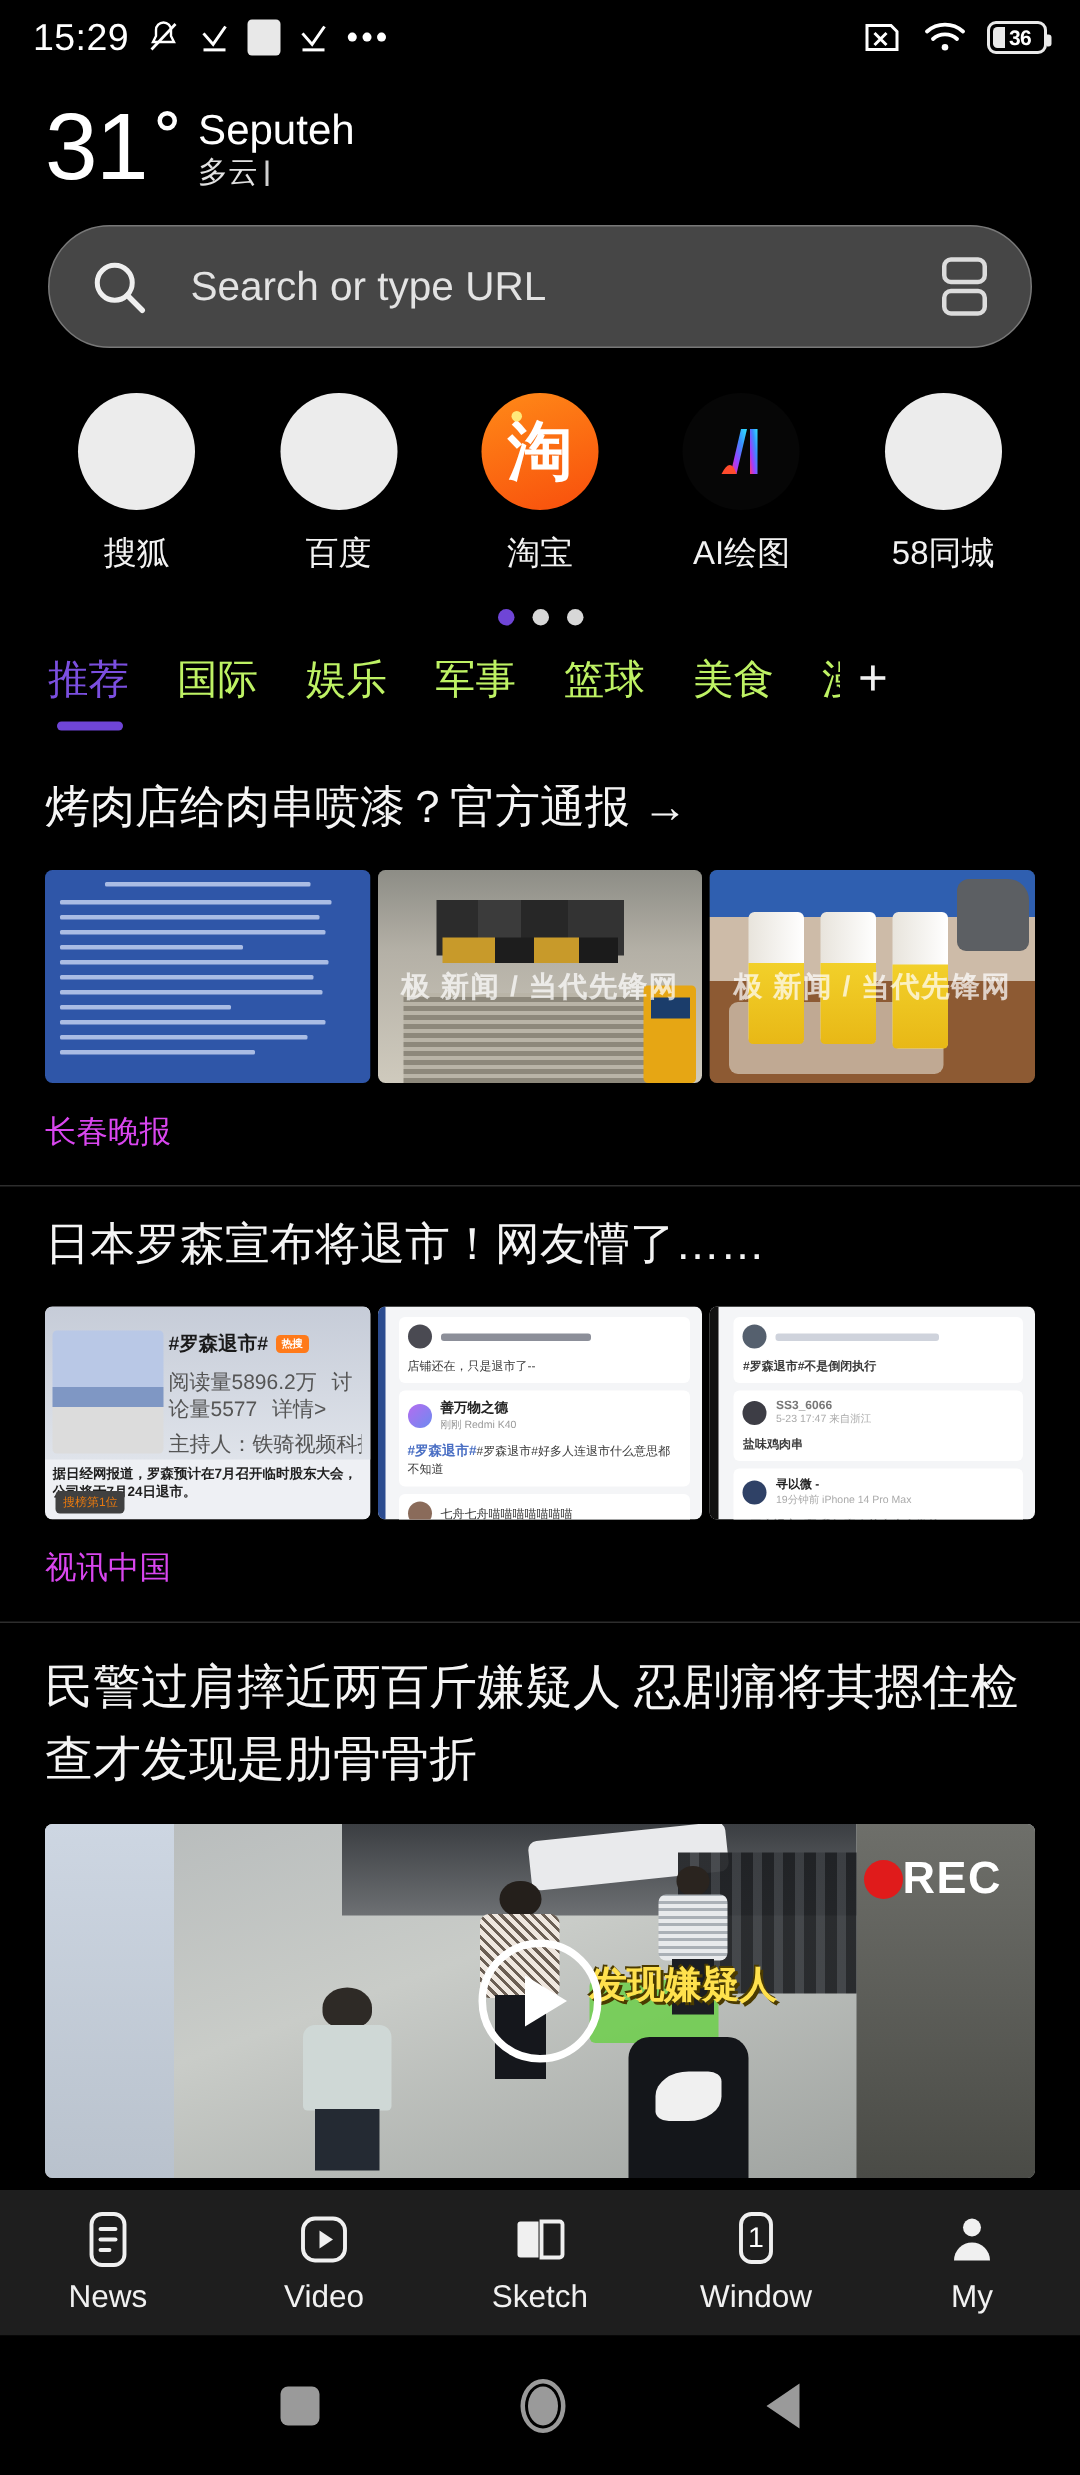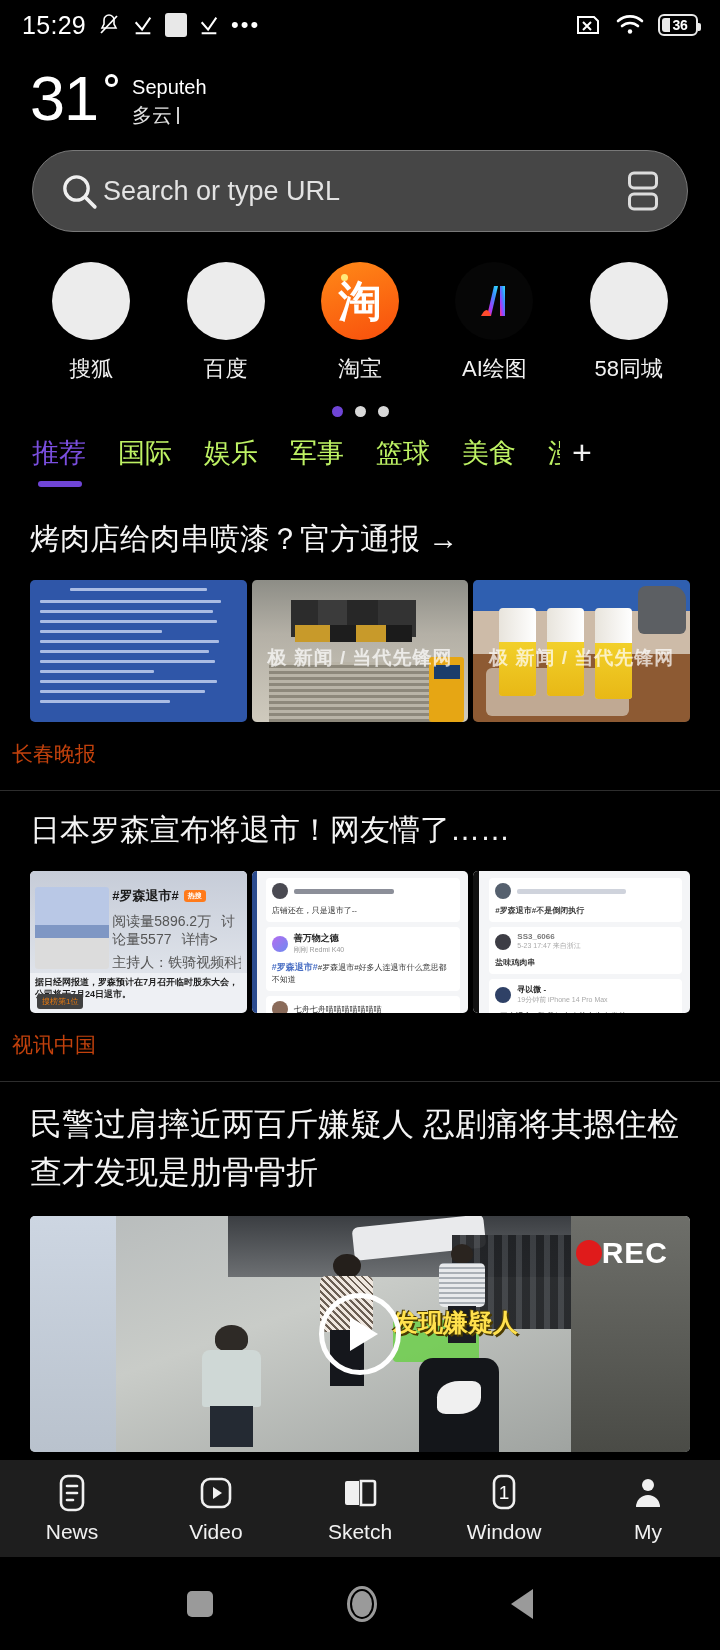--- a/index.html
+++ b/index.html
@@ -35,32 +35,32 @@
   .batt span { font-size: 14px; font-weight: 700; color:#fff; z-index:2; letter-spacing:-.4px; padding-left:4px;}
 
   
   .weather { display: flex; align-items: flex-start; padding: 18px 0 0 30px; color: #fff; }
   .w-temp { font-size: 63px; font-weight: 300; line-height: 60px; letter-spacing: -1px; }
   .w-deg {
     width: 13px; height: 13px; border: 3px solid #fff; border-radius: 50%;
     margin: 6px 0 0 7px;
   }
   .w-meta { margin: 4px 0 0 14px; }
-  .w-city { font-size: 20px; font-weight: 400; line-height: 30px; }
+  .w-city { font-size: 28px; font-weight: 400; line-height: 30px; }
   .w-cond { font-size: 20px; color: #e2e2e2; line-height: 26px; display:flex; align-items:center;}
   .w-cond .bar { display:inline-block; width:2px; height:17px; background:#cfcfcf; margin-left:5px; }
 
   
   .searchwrap { padding: 22px 32px 0 32px; }
   .searchbar {
     height: 82px; border-radius: 41px;
     background: #464646; border: 1.5px solid #787878;
     display: flex; align-items: center; padding: 0 26px 0 26px;
   }
-  .search-ph { flex: 1; color: #e3e3e3; font-size: 27px; margin-left: 4px; }
+  .search-ph { flex: 1; color: #e3e3e3; font-size: 27px; margin-left: 28px; }
 
   
   .shortcuts { display: flex; padding: 30px 24px 0 24px; }
   .sc { flex: 1; display: flex; flex-direction: column; align-items: center; }
   .sc-circle { width: 78px; height: 78px; border-radius: 50%; background: #ececec; overflow:hidden; position:relative;}
   .sc-circle.taobao { background: linear-gradient(160deg,#ff8a18,#f84e0c); display:flex; align-items:center; justify-content:center;}
   .sc-circle.taobao .tb { color:#fff; font-size:43px; font-weight:700; line-height:1; }
   .sc-circle.taobao .dot { position:absolute; left:20px; top:12px; width:7px;height:7px;border-radius:50%;background:#ffe97a;}
   .sc-circle.ai { background: #060606; display:flex; align-items:center; justify-content:center; }
   .sc-label { margin-top: 14px; color: #f2f2f2; font-size: 22px; white-space: nowrap; }
@@ -91,21 +91,21 @@
   
   .feed { margin-top: 28px; }
   .card { padding: 0 0 0 0; }
   .card-title {
     color: #f4f4f4; font-size: 30px; line-height: 42px;
     padding: 18px 30px 0 30px; font-weight: 400;
   }
   .card-title.big { font-size: 32px; line-height: 48px; }
   .thumbs { display: flex; gap: 5px; padding: 20px 30px 0 30px; }
   .thumb { flex: 1; height: 142px; border-radius: 5px; overflow: hidden; position: relative; background:#222; }
-  .card-src { color: #c2410c; font-size: 21px; padding: 18px 30px 22px 12px; }
+  .card-src { color: #d946ef; font-size: 21px; padding: 18px 30px 22px 30px; }
   .divider { height: 1px; background: #2d2d2d; }
 
   
   .art-doc { width:100%;height:100%;background:#2f56a8; padding:8px 10px; }
   .art-doc .ln { height:3px; background:#c9d6f2; opacity:.8; margin-bottom:7px; border-radius:1px;}
   
   .art-shop { width:100%;height:100%;background:linear-gradient(180deg,#8d8d86 0%,#b4b0a6 38%,#cfcabd 100%);position:relative;}
   .art-shop .mosaic{position:absolute;left:18%;top:14%;width:58%;height:26%;background:
      linear-gradient(90deg,#2c2c2c 0 22%, #3b3b3b 22% 45%, #272727 45% 70%, #333 70% 100%);}
   .art-shop .mosaic2{position:absolute;left:20%;top:32%;width:54%;height:12%;background:

